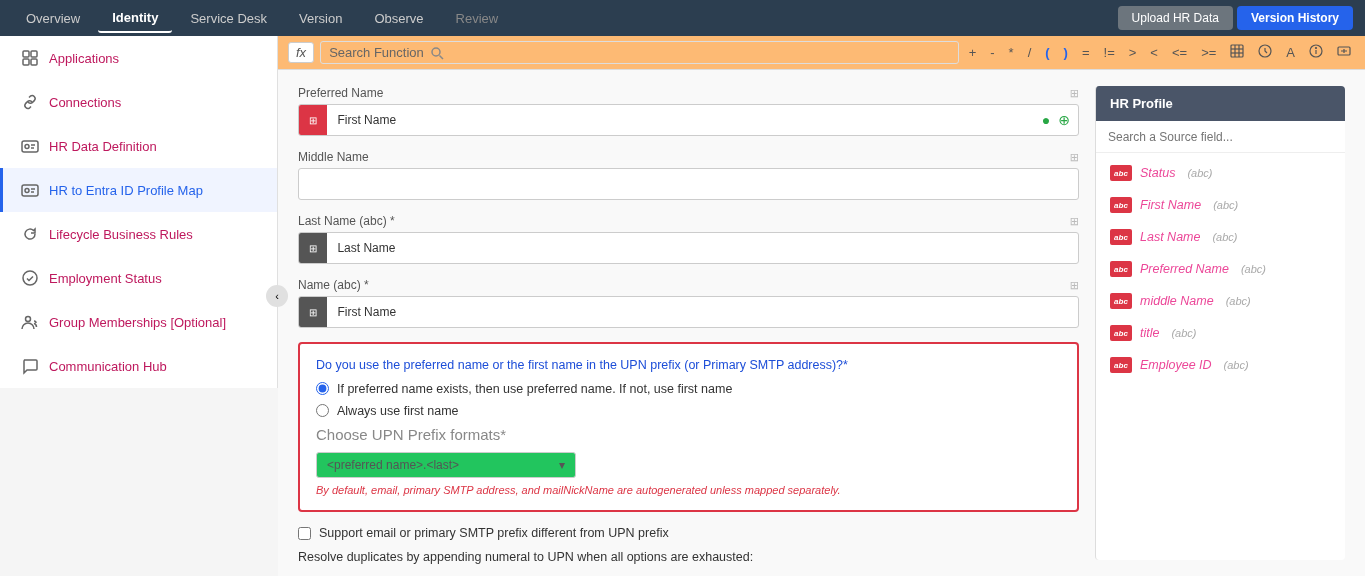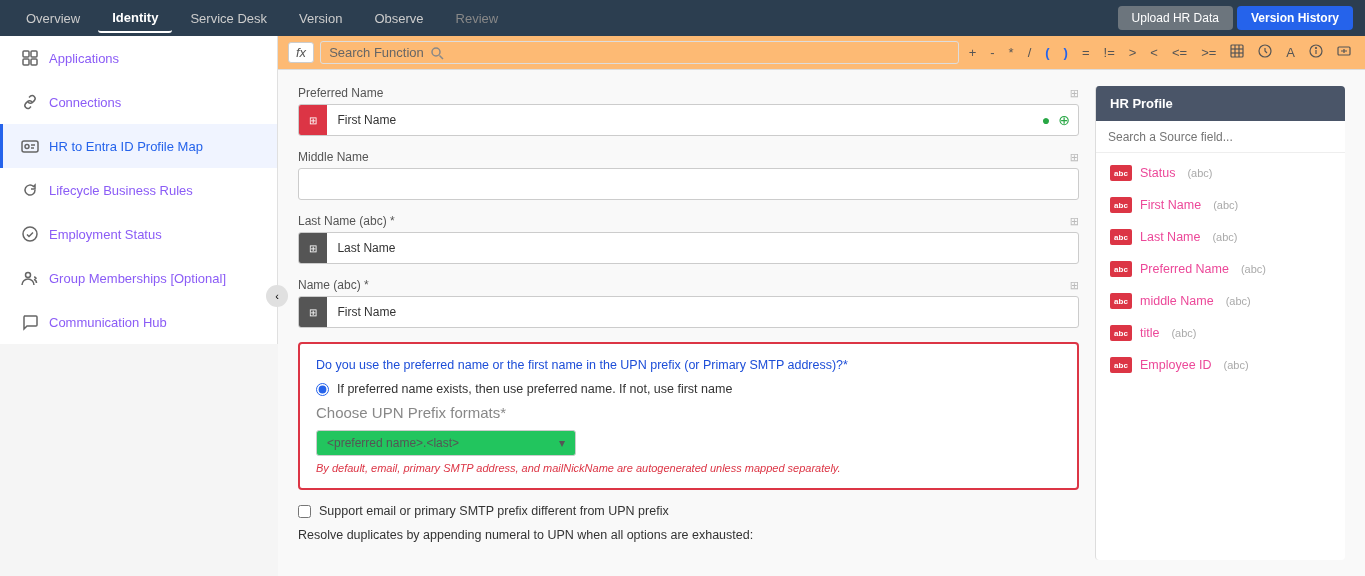--- a/index.html
+++ b/index.html
@@ -25,21 +25,21 @@
     
     .layout { display: flex; height: calc(576px - 36px); }
 
     
     .sidebar {
       width: 278px; background: #fff; border-right: 1px solid #e0e0e0;
       display: flex; flex-direction: column; overflow-y: auto; flex-shrink: 0;
     }
     .sidebar-item {
       display: flex; align-items: center; gap: 10px; padding: 13px 18px;
-      cursor: pointer; color: #8b5cf6; font-size: 13px; border-left: 3px solid transparent;
+      cursor: pointer; color: #be185d; font-size: 13px; border-left: 3px solid transparent;
     }
     .sidebar-item.active { background: #f0f4ff; border-left-color: #2563eb; color: #2563eb; font-weight: 500; }
     .sidebar-icon { width: 18px; height: 18px; flex-shrink: 0; color: #666; }
     .sidebar-collapse-btn {
       width: 22px; height: 22px; background: #e0e0e0; border-radius: 50%; border: none;
       cursor: pointer; position: absolute; left: 266px; top: 50%; transform: translateY(-50%);
       display: flex; align-items: center; justify-content: center; font-size: 11px;
     }
     .sidebar-wrapper { position: relative; }
 
@@ -89,21 +89,21 @@
     .token-label { padding: 4px 10px; font-size: 12px; color: #333; }
     .field-icons { display: flex; align-items: center; gap: 4px; margin-left: auto; padding-right: 6px; }
     .field-icon-btn { background: none; border: none; cursor: pointer; font-size: 14px; padding: 2px; }
 
     
     .upn-box {
       border: 2px solid #dc3545; border-radius: 4px; padding: 14px 16px;
       background: #fff; margin-bottom: 14px;
     }
     .upn-question { font-size: 12.5px; color: #1d4ed8; margin-bottom: 10px; font-weight: 500; }
-    .radio-option { display: flex; align-items: center; gap: 8px; margin-bottom: 8px; font-size: 12.5px; }
+    .radio-option { display: flex; align-items: flex-start; gap: 8px; margin-bottom: 8px; font-size: 12.5px; }
     .radio-option input[type=radio] { accent-color: #2563eb; }
     .upn-dropdown-label { font-size: 15px; color: #888; margin-bottom: 9px; margin-top: 8px; }
     .upn-dropdown {
       border: 1px solid #ccc; border-radius: 3px; padding: 5px 10px;
       background: #22c55e; font-size: 12px; color: #555; display: flex; align-items: center;
       justify-content: space-between; cursor: pointer; width: 260px;
     }
     .upn-note { font-size: 11px; color: #dc3545; margin-top: 6px; font-style: italic; }
 
     
@@ -120,21 +120,21 @@
     }
     .hr-search {
       padding: 8px 12px; border-bottom: 1px solid #eee;
     }
     .hr-search input {
       width: 100%; border: none; outline: none; font-size: 12px; color: #888;
     }
     .hr-field-list { padding: 4px 0; }
     .hr-field-item {
       display: flex; align-items: center; gap: 8px; padding: 8px 14px;
-      cursor: pointer; font-size: 12.5px;
+      cursor: pointer; font-size: 12.5px; font-style: italic;
     }
     .hr-field-icon {
       width: 22px; height: 16px; background: #dc3545; border-radius: 2px;
       display: flex; align-items: center; justify-content: center;
       color: #fff; font-size: 8px; font-weight: 700; flex-shrink: 0;
     }
     .hr-field-name { color: #ec4899; }
     .hr-field-type { color: #aaa; font-size: 11px; margin-left: 4px; }
   </style>
 </head>
@@ -172,20 +172,30 @@
       <div class="sidebar-item">
         <span class="sidebar-icon">
           <svg viewBox="0 0 18 18" fill="none" stroke="currentColor" stroke-width="1.5">
             <path d="M7 9a3 3 0 0 0 4.5.4l2-2a3 3 0 0 0-4.2-4.2L8 4.5"></path>
             <path d="M11 9a3 3 0 0 0-4.5-.4l-2 2a3 3 0 0 0 4.2 4.2l1.3-1.3"></path>
           </svg>
         </span>
         <span>Connections</span>
       </div>
 
+      <div class="sidebar-item">
+        <span class="sidebar-icon">
+          <svg viewBox="0 0 18 18" fill="none" stroke="currentColor" stroke-width="1.5">
+            <rect x="1" y="4" width="16" height="11" rx="2"></rect>
+            <circle cx="6" cy="9.5" r="2"></circle>
+            <path d="M10 8h4M10 11h3"></path>
+          </svg>
+        </span>
+        <span>HR Data Definition</span>
+      </div>
 
       <div class="sidebar-item active">
         <span class="sidebar-icon">
           <svg viewBox="0 0 18 18" fill="none" stroke="currentColor" stroke-width="1.5">
             <rect x="1" y="4" width="16" height="11" rx="2"></rect>
             <circle cx="6" cy="9.5" r="2"></circle>
             <path d="M10 8h4M10 11h3"></path>
           </svg>
         </span>
         <span>HR to Entra ID Profile Map</span>
@@ -348,20 +358,24 @@
             </div>
           </div>
         </div>
 
         <div class="upn-box">
           <div class="upn-question">Do you use the preferred name or the first name in the UPN prefix (or Primary SMTP address)?*</div>
           <div class="radio-option">
             <input type="radio" name="upn-opt" checked="" style="">
             <span>If preferred name exists, then use preferred name. If not, use first name</span>
           </div>
+          <div class="radio-option">
+            <input type="radio" name="upn-opt" style="">
+            <span>Always use first name</span>
+          </div>
           <div class="upn-dropdown-label">Choose UPN Prefix formats*</div>
           <div class="upn-dropdown">
             <span>&lt;preferred name&gt;.&lt;last&gt;</span>
             <span>▾</span>
           </div>
           <div class="upn-note">By default, email, primary SMTP address, and mailNickName are autogenerated unless mapped separately.</div>
         </div>
 
         <div class="support-row">
           <input type="checkbox" style="">

